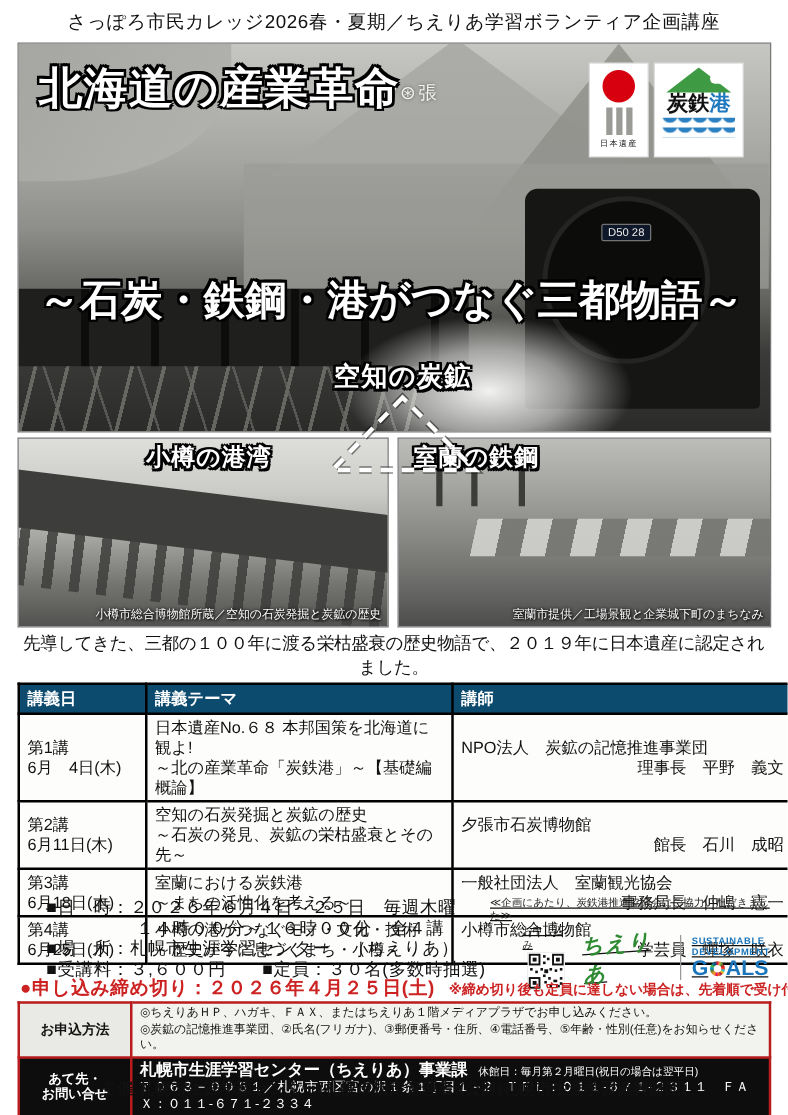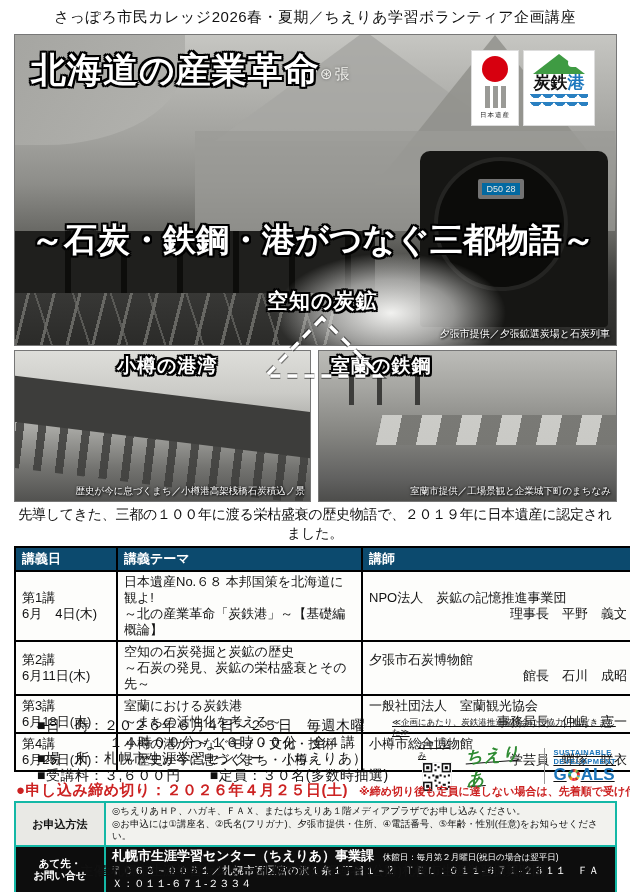--- a/index.html
+++ b/index.html
@@ -17,21 +17,21 @@
   .hero{position:absolute;left:14px;top:34px;width:601px;height:310px;border:1px solid #777;overflow:hidden;
     background:linear-gradient(180deg,#c6c6c2 0%,#b4b4b0 16%,#a3a39f 32%,#8d8d89 48%,#62625e 66%,#3a3a38 80%,#2b2b29 100%);}
   .hero-roof{position:absolute;left:200px;top:-4px;width:0;height:0;border-left:150px solid transparent;border-right:150px solid transparent;border-bottom:110px solid #a7a7a3;opacity:.85;}
   .hero-roof2{position:absolute;left:360px;top:0;width:0;height:0;border-left:120px solid transparent;border-right:120px solid transparent;border-bottom:150px solid #8e8e8a;opacity:.8;}
   .hero-wall{position:absolute;left:180px;top:96px;width:420px;height:100px;background:#9b9b97;opacity:.75;}
   .hero-hill{position:absolute;left:-30px;top:-10px;width:200px;height:120px;background:linear-gradient(150deg,#9a9a96,#b8b8b4);border-radius:0 0 70% 0;opacity:.8;}
   .train-body{position:absolute;left:0;top:196px;width:360px;height:62px;
     background:repeating-linear-gradient(90deg,#1f1f1d 0 50px,#0d0d0b 50px 56px);}
   .loco-body{position:absolute;right:8px;top:116px;width:188px;height:176px;background:#161614;border-radius:10px 10px 4px 4px;}
   .loco-front{position:absolute;right:48px;top:122px;width:126px;height:126px;border-radius:50%;background:#0c0c0a;border:4px solid #242422;display:flex;justify-content:center;}
-  .loco-plate{margin-top:18px;height:12px;border:4px solid #737373;border-radius:2px;color:#e9e9e5;font-size:9px;line-height:12px;padding:0 4px;background:#0369a1;}
+  .loco-plate{margin-top:18px;height:12px;border:1px solid #737373;border-radius:2px;color:#e9e9e5;font-size:9px;line-height:12px;padding:0 4px;background:#0f172a;}
   .tracks{position:absolute;left:0;bottom:0;width:320px;height:95px;opacity:.65;
     background:repeating-linear-gradient(104deg,transparent 0 22px,#84847f 22px 25px),repeating-linear-gradient(72deg,transparent 0 34px,#6e6e6a 34px 36px);}
   .steam{position:absolute;right:110px;bottom:-28px;width:230px;height:120px;border-radius:50%;
     background:radial-gradient(closest-side,rgba(252,252,250,.95),rgba(252,252,250,.55) 55%,rgba(252,252,250,0));}
   .hero-supertitle{position:absolute;left:16px;top:12px;font-family:"Liberation Serif","DejaVu Serif",serif;font-weight:700;font-size:35px;letter-spacing:1px;z-index:5;}
   .building-sign{position:absolute;left:288px;top:30px;font-size:15px;color:#f2f2ee;text-shadow:0 0 3px #555;z-index:4;letter-spacing:2px;}
   .hero-title{position:absolute;left:2px;top:44px;z-index:5;white-space:nowrap;}
   .hero-title .main{font-size:94px;font-weight:800;letter-spacing:-7px;color:#efb11f;
     text-shadow:-3px -3px 0 #000,3px -3px 0 #000,-3px 3px 0 #000,3px 3px 0 #000,0 -3px 0 #000,0 3px 0 #000,-3px 0 0 #000,3px 0 0 #000,4px 6px 6px rgba(0,0,0,.55);}
   .hero-title .suffix{font-size:56px;font-weight:800;vertical-align:-6px;margin-left:-2px;}
@@ -101,21 +101,21 @@
   .sdgs .goals{font-size:17px;font-weight:800;color:#1b75bb;line-height:17px;display:flex;align-items:center;}
   .sdgs-o{display:inline-block;width:12px;height:12px;border-radius:50%;margin:0 1px;position:relative;
     background:conic-gradient(#e5243b,#dda63a,#4c9f38,#c5192d,#ff3a21,#26bde2,#fcc30b,#a21942,#fd6925,#dd1367,#fd9d24,#bf8b2e,#3f7e44,#0a97d9,#56c02b,#00689d,#19486a,#e5243b);}
   .sdgs-o:after{content:"";position:absolute;left:3px;top:3px;width:6px;height:6px;border-radius:50%;background:#fff;}
   .deadline{position:absolute;left:16px;top:781px;width:600px;color:#cc2222;font-weight:800;white-space:nowrap;}
   .deadline .main{font-size:15px;letter-spacing:.5px;}
   .deadline .note{font-size:11px;}
 
   
   .contact{position:absolute;left:14px;top:801px;width:603px;border-collapse:collapse;table-layout:fixed;}
-  .contact td{border:2px solid #14b8a6;vertical-align:middle;}
+  .contact td{border:2px solid #b91c1c;vertical-align:middle;}
   .contact .lbl{width:86px;text-align:center;font-weight:800;font-size:11px;background:#e9e9e5;line-height:12px;}
   .contact .row1-content{background:#f2f2ee;font-size:9.5px;line-height:12.5px;padding:2px 6px;height:26px;}
   .contact .row2 td{background:#0d0d0d;color:#fff;}
   .contact .row2 .lbl{background:#0d0d0d;color:#fff;font-size:10.5px;}
   .contact .row2-content{padding:2px 6px;height:26px;}
   .r2l1{font-size:13px;font-weight:800;line-height:14px;}
   .r2l1 small{font-size:8.5px;font-weight:400;}
   .r2l2{font-size:10.5px;line-height:13px;letter-spacing:.5px;}
 
   .footer{position:absolute;left:0;top:862px;width:100%;text-align:center;font-size:13px;font-weight:600;}
@@ -135,21 +135,20 @@
   <div class="loco-body"></div>
   <div class="loco-front">
     <span class="loco-plate">D50 28</span>
   </div>
   <div class="steam"></div>
 
   <div class="hero-supertitle outline-w">北海道の産業革命</div>
   <div class="building-sign">夕⊛張</div>
   <div class="hero-subtitle outline-w">～石炭・鉄鋼・港がつなぐ三都物語～</div>
   <div class="hero-label outline-w">空知の炭鉱</div>
-  <div class="hero-credit">夕張市提供／夕張鉱選炭場と石炭列車</div>
 
   <div class="logo-jh">
     <div class="sun"></div>
     <div class="bars">
         <i></i>
         <i></i>
         <i></i>
       </div>
     <div class="cap">日本遺産</div>
   </div>
@@ -163,21 +162,21 @@
 
 <svg class="tri-overlay" viewBox="0 0 630 892">
   <polygon points="322,318 266,376 380,376" fill="none" stroke="rgba(0,0,0,.45)" stroke-width="6" stroke-dasharray="10 7"></polygon>
   <polygon points="322,318 266,376 380,376" fill="none" stroke="#ffffff" stroke-width="3.5" stroke-dasharray="10 7"></polygon>
 </svg>
 
 <div class="photo photo-otaru">
   <div class="trestle"></div>
   <div class="trestle-legs"></div>
   <div class="photo-label otaru outline-w">小樽の港湾</div>
-  <div class="photo-credit">歴史が今に息づくまち／小樽港高架桟橋石炭積込ノ景</div>
+  <div class="photo-credit">小樽市総合博物館所蔵／空知の石炭発掘と炭鉱の歴史</div>
 </div>
 
 <div class="photo photo-muroran">
   <div class="stacks">
     <i style="left:30px"></i>
       <i style="left:58px"></i>
       <i style="left:96px"></i>
   </div>
   <div class="roofs"></div>
   <div class="photo-label muroran outline-w">室蘭の鉄鋼</div>
@@ -317,21 +316,21 @@
 <div class="deadline">
   <span class="main">●申し込み締め切り：２０２６年４月２５日(土)</span><span class="note">　※締め切り後も定員に達しない場合は、先着順で受け付け。</span>
 </div>
 
 <table class="contact">
   <tbody>
       <tr>
     <td class="lbl">お申込方法</td>
     <td class="row1-content">
       <div>◎ちえりあＨＰ、ハガキ、ＦＡＸ、またはちえりあ１階メディアプラザでお申し込みください。</div>
-      <div>◎お申込には①講座名、②氏名(フリガナ)、夕張市提供・住所、④電話番号、⑤年齢・性別(任意)をお知らせください。</div>
+      <div>◎炭鉱の記憶推進事業団、②氏名(フリガナ)、③郵便番号・住所、④電話番号、⑤年齢・性別(任意)をお知らせください。</div>
     </td>
   </tr>
   <tr class="row2">
     <td class="lbl">
       <div>あて先・</div>
       <div>お問い合せ</div>
     </td>
     <td class="row2-content">
       <div class="r2l1"><span>札幌市生涯学習センター（ちえりあ）事業課</span><small>　休館日：毎月第２月曜日(祝日の場合は翌平日)</small></div>
       <div class="r2l2">〒０６３－００５１／札幌市西区宮の沢１条１丁目１－2　ＴＥＬ：０１１-６７１-２３１１　ＦＡＸ：０１１-６７１-２３３４</div>

